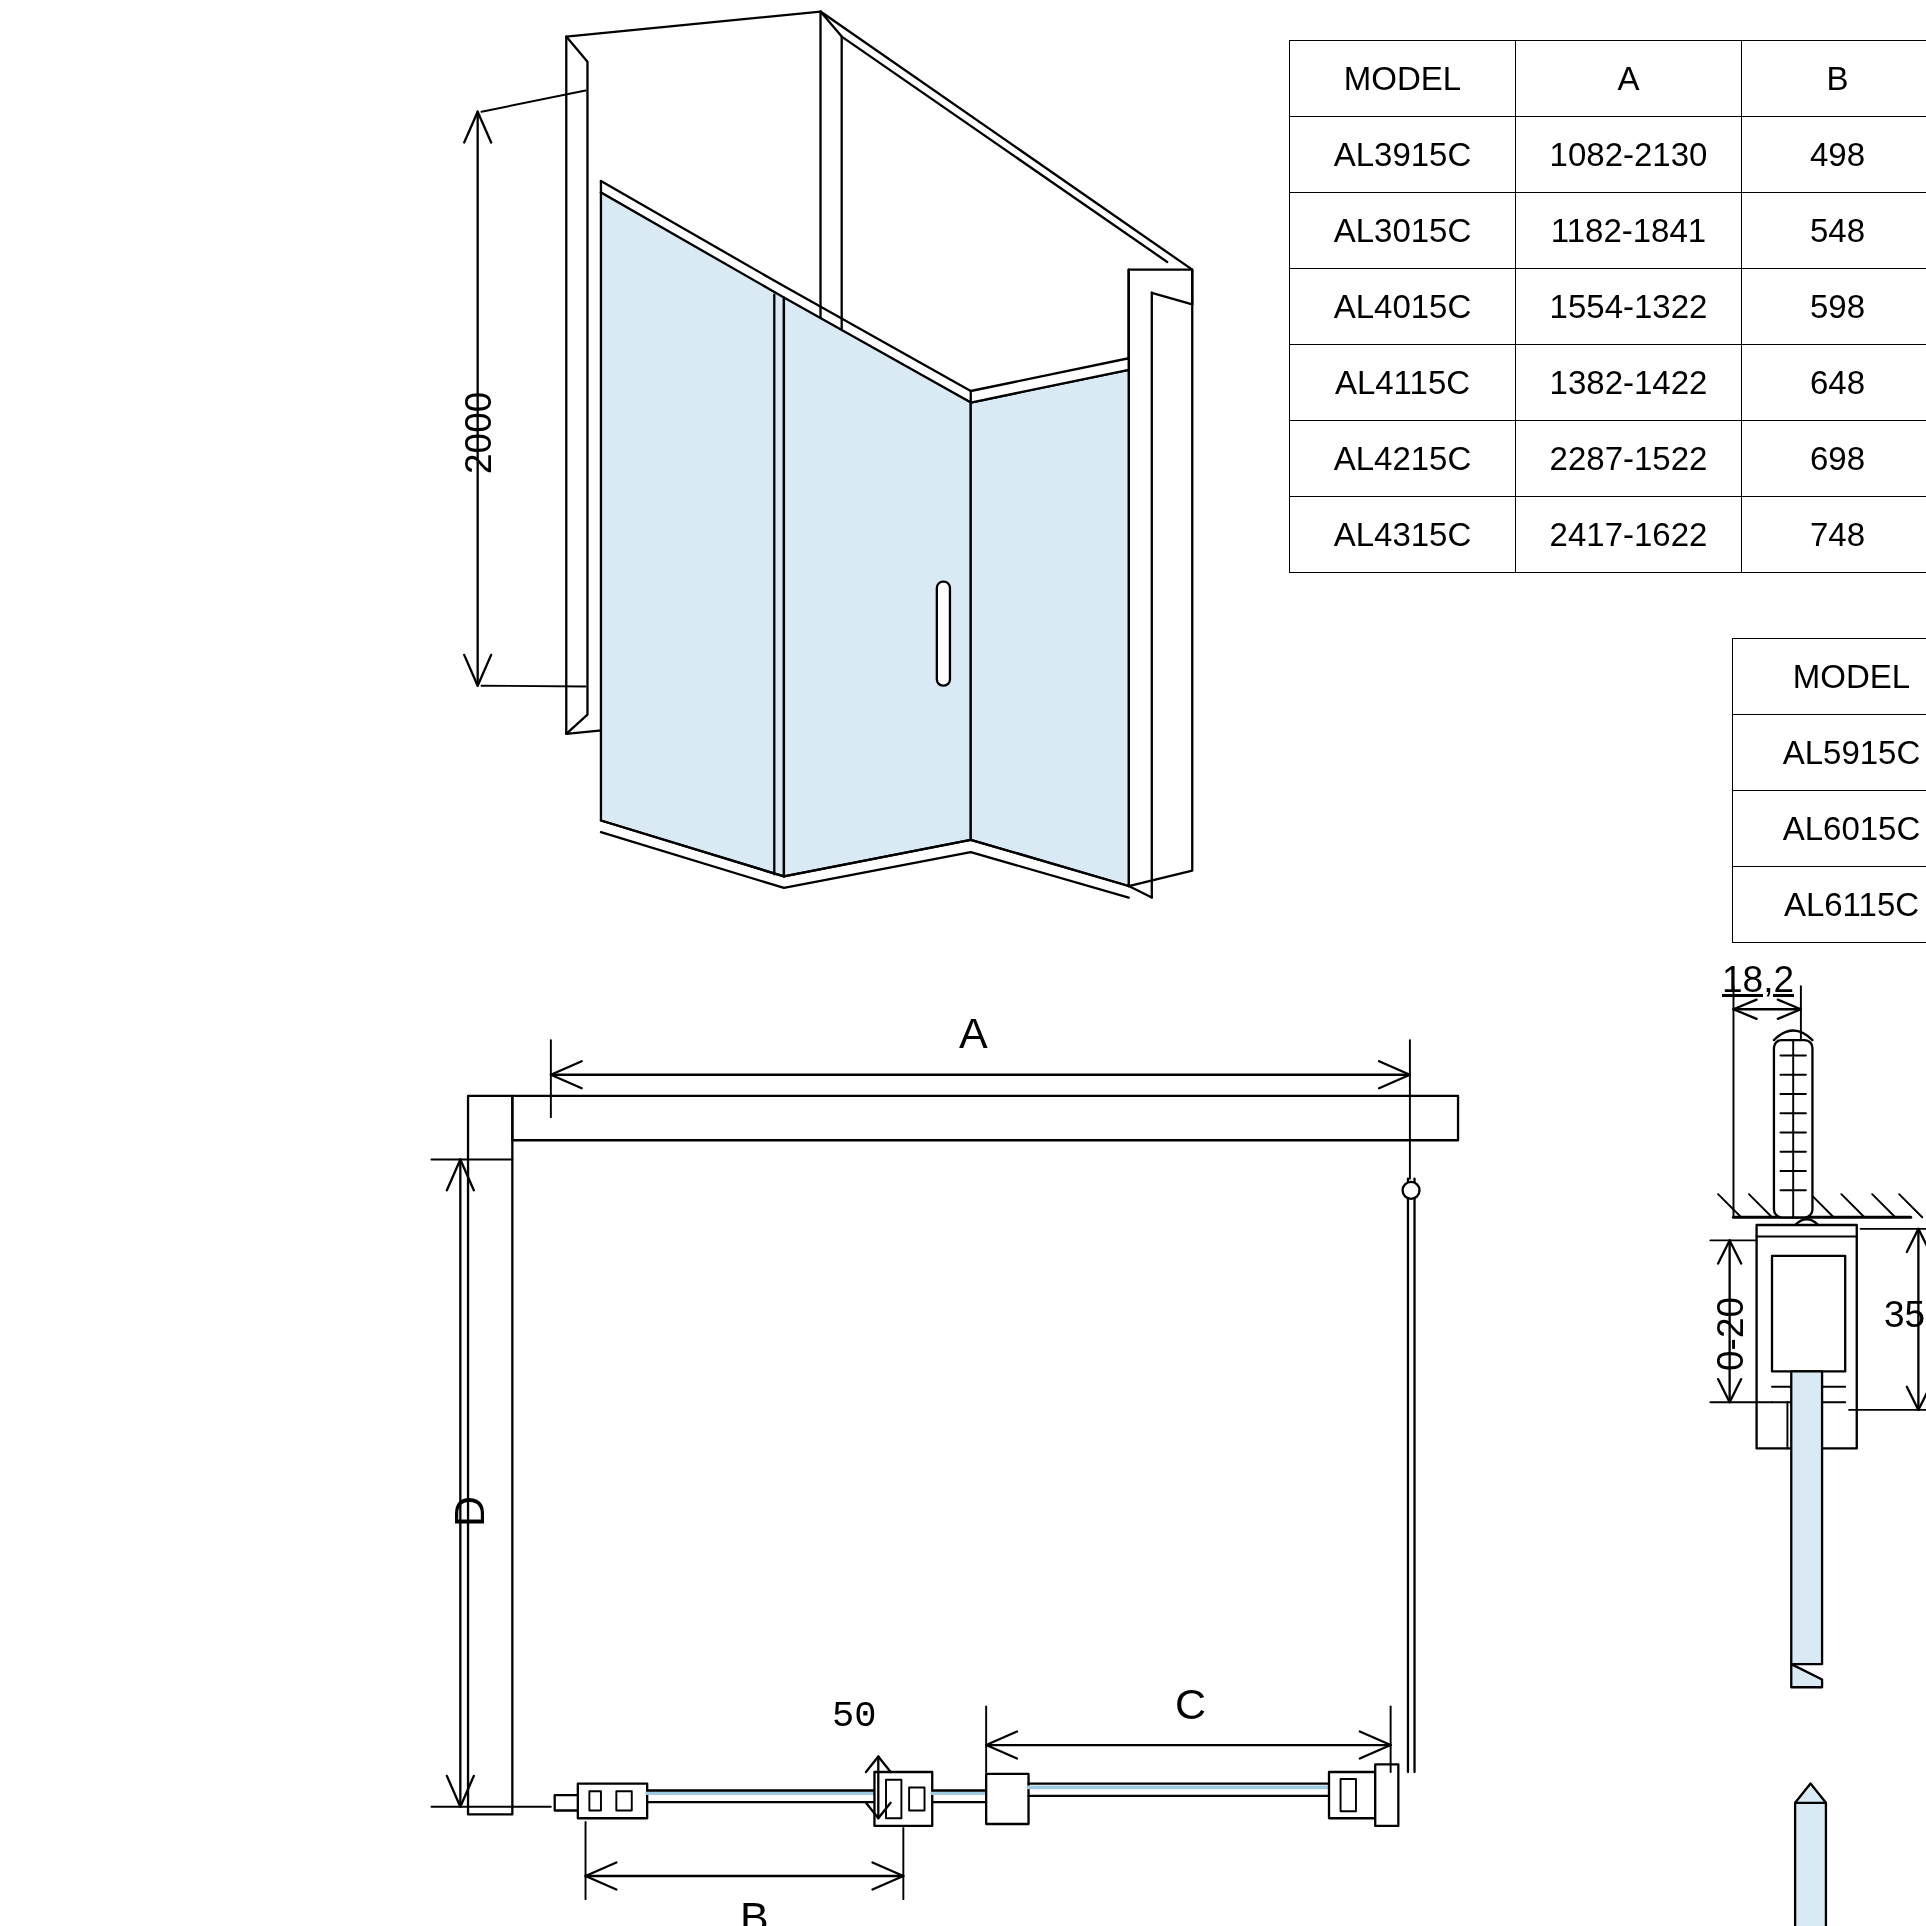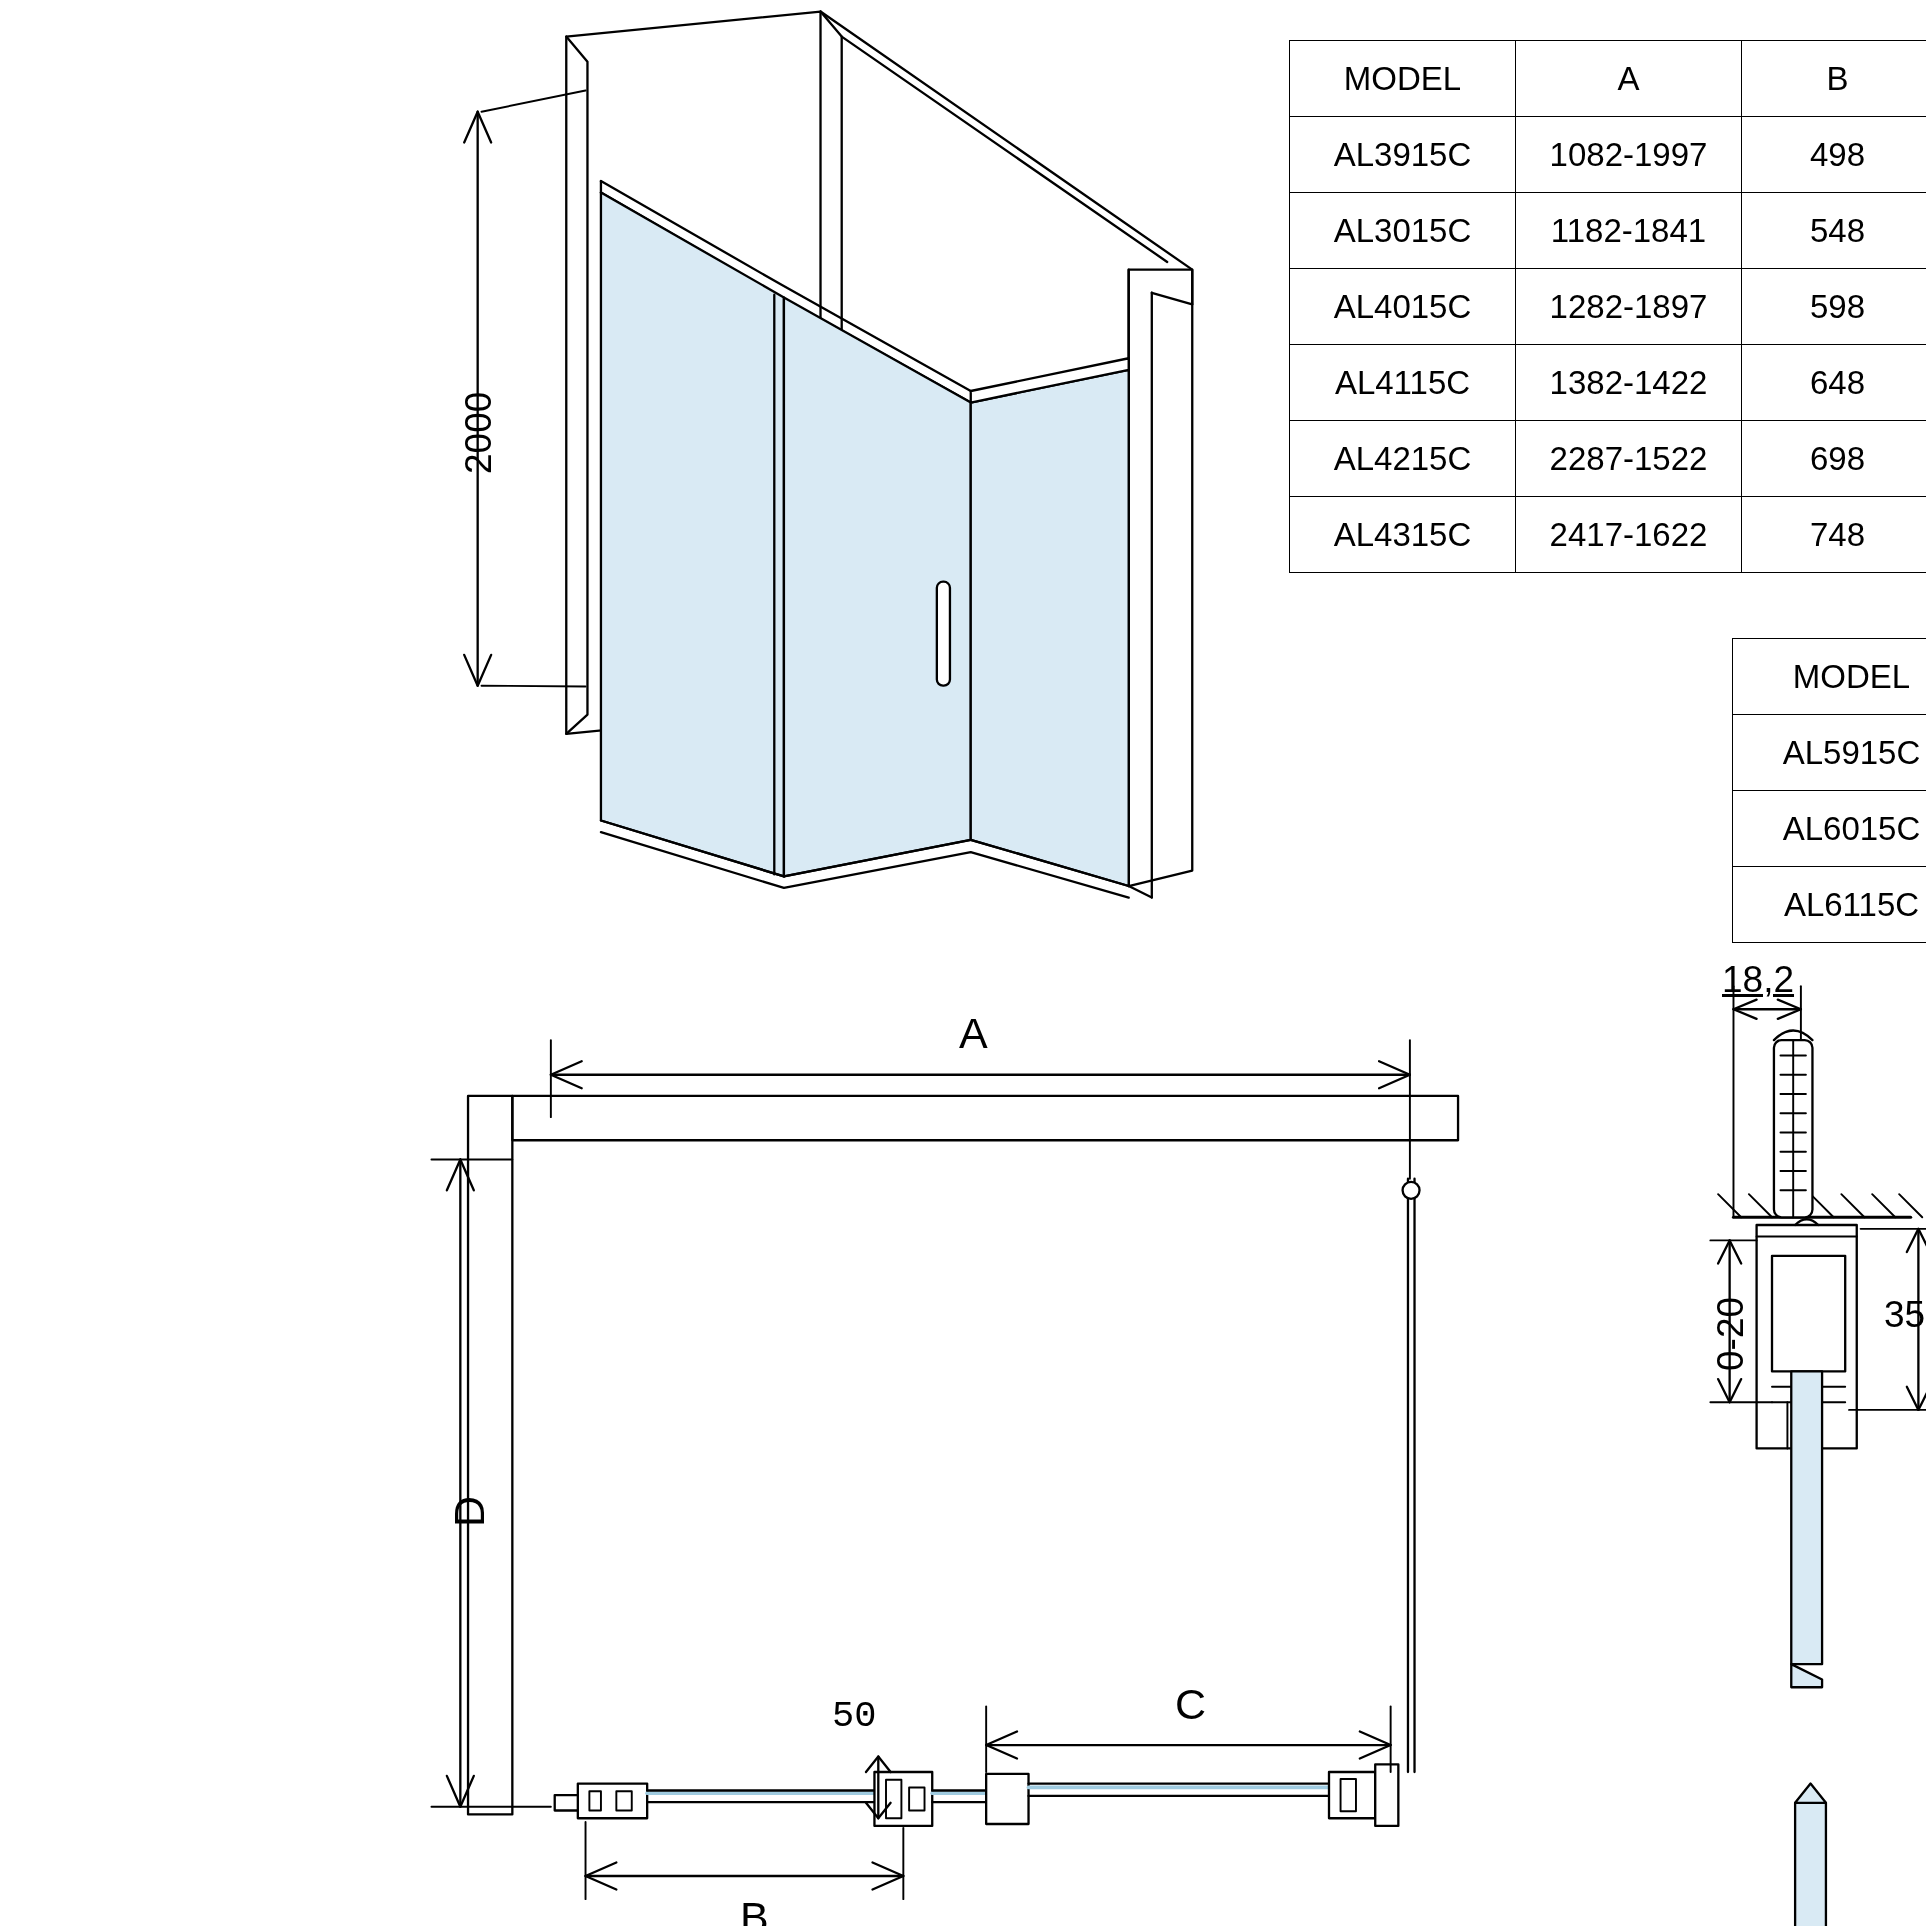--- a/index.html
+++ b/index.html
@@ -89,33 +89,33 @@
   <table class="spec" id="table-abc">
     <tbody>
         <tr>
       <th class="col-model hdr">MODEL</th>
       <th class="col-a hdr">A</th>
       <th class="col-b hdr">B</th>
 
     </tr>
     <tr>
       <td>AL3915C</td>
-      <td>1082-1997</td>
+      <td>1082-2130</td>
       <td>498</td>
 
     </tr>
     <tr>
       <td>AL3015C</td>
       <td>1182-1841</td>
       <td>548</td>
 
     </tr>
     <tr>
       <td>AL4015C</td>
-      <td>1282-1897</td>
+      <td>1554-1322</td>
       <td>598</td>
 
     </tr>
     <tr>
       <td>AL4115C</td>
       <td>1382-1422</td>
       <td>648</td>
 
     </tr>
     <tr>

